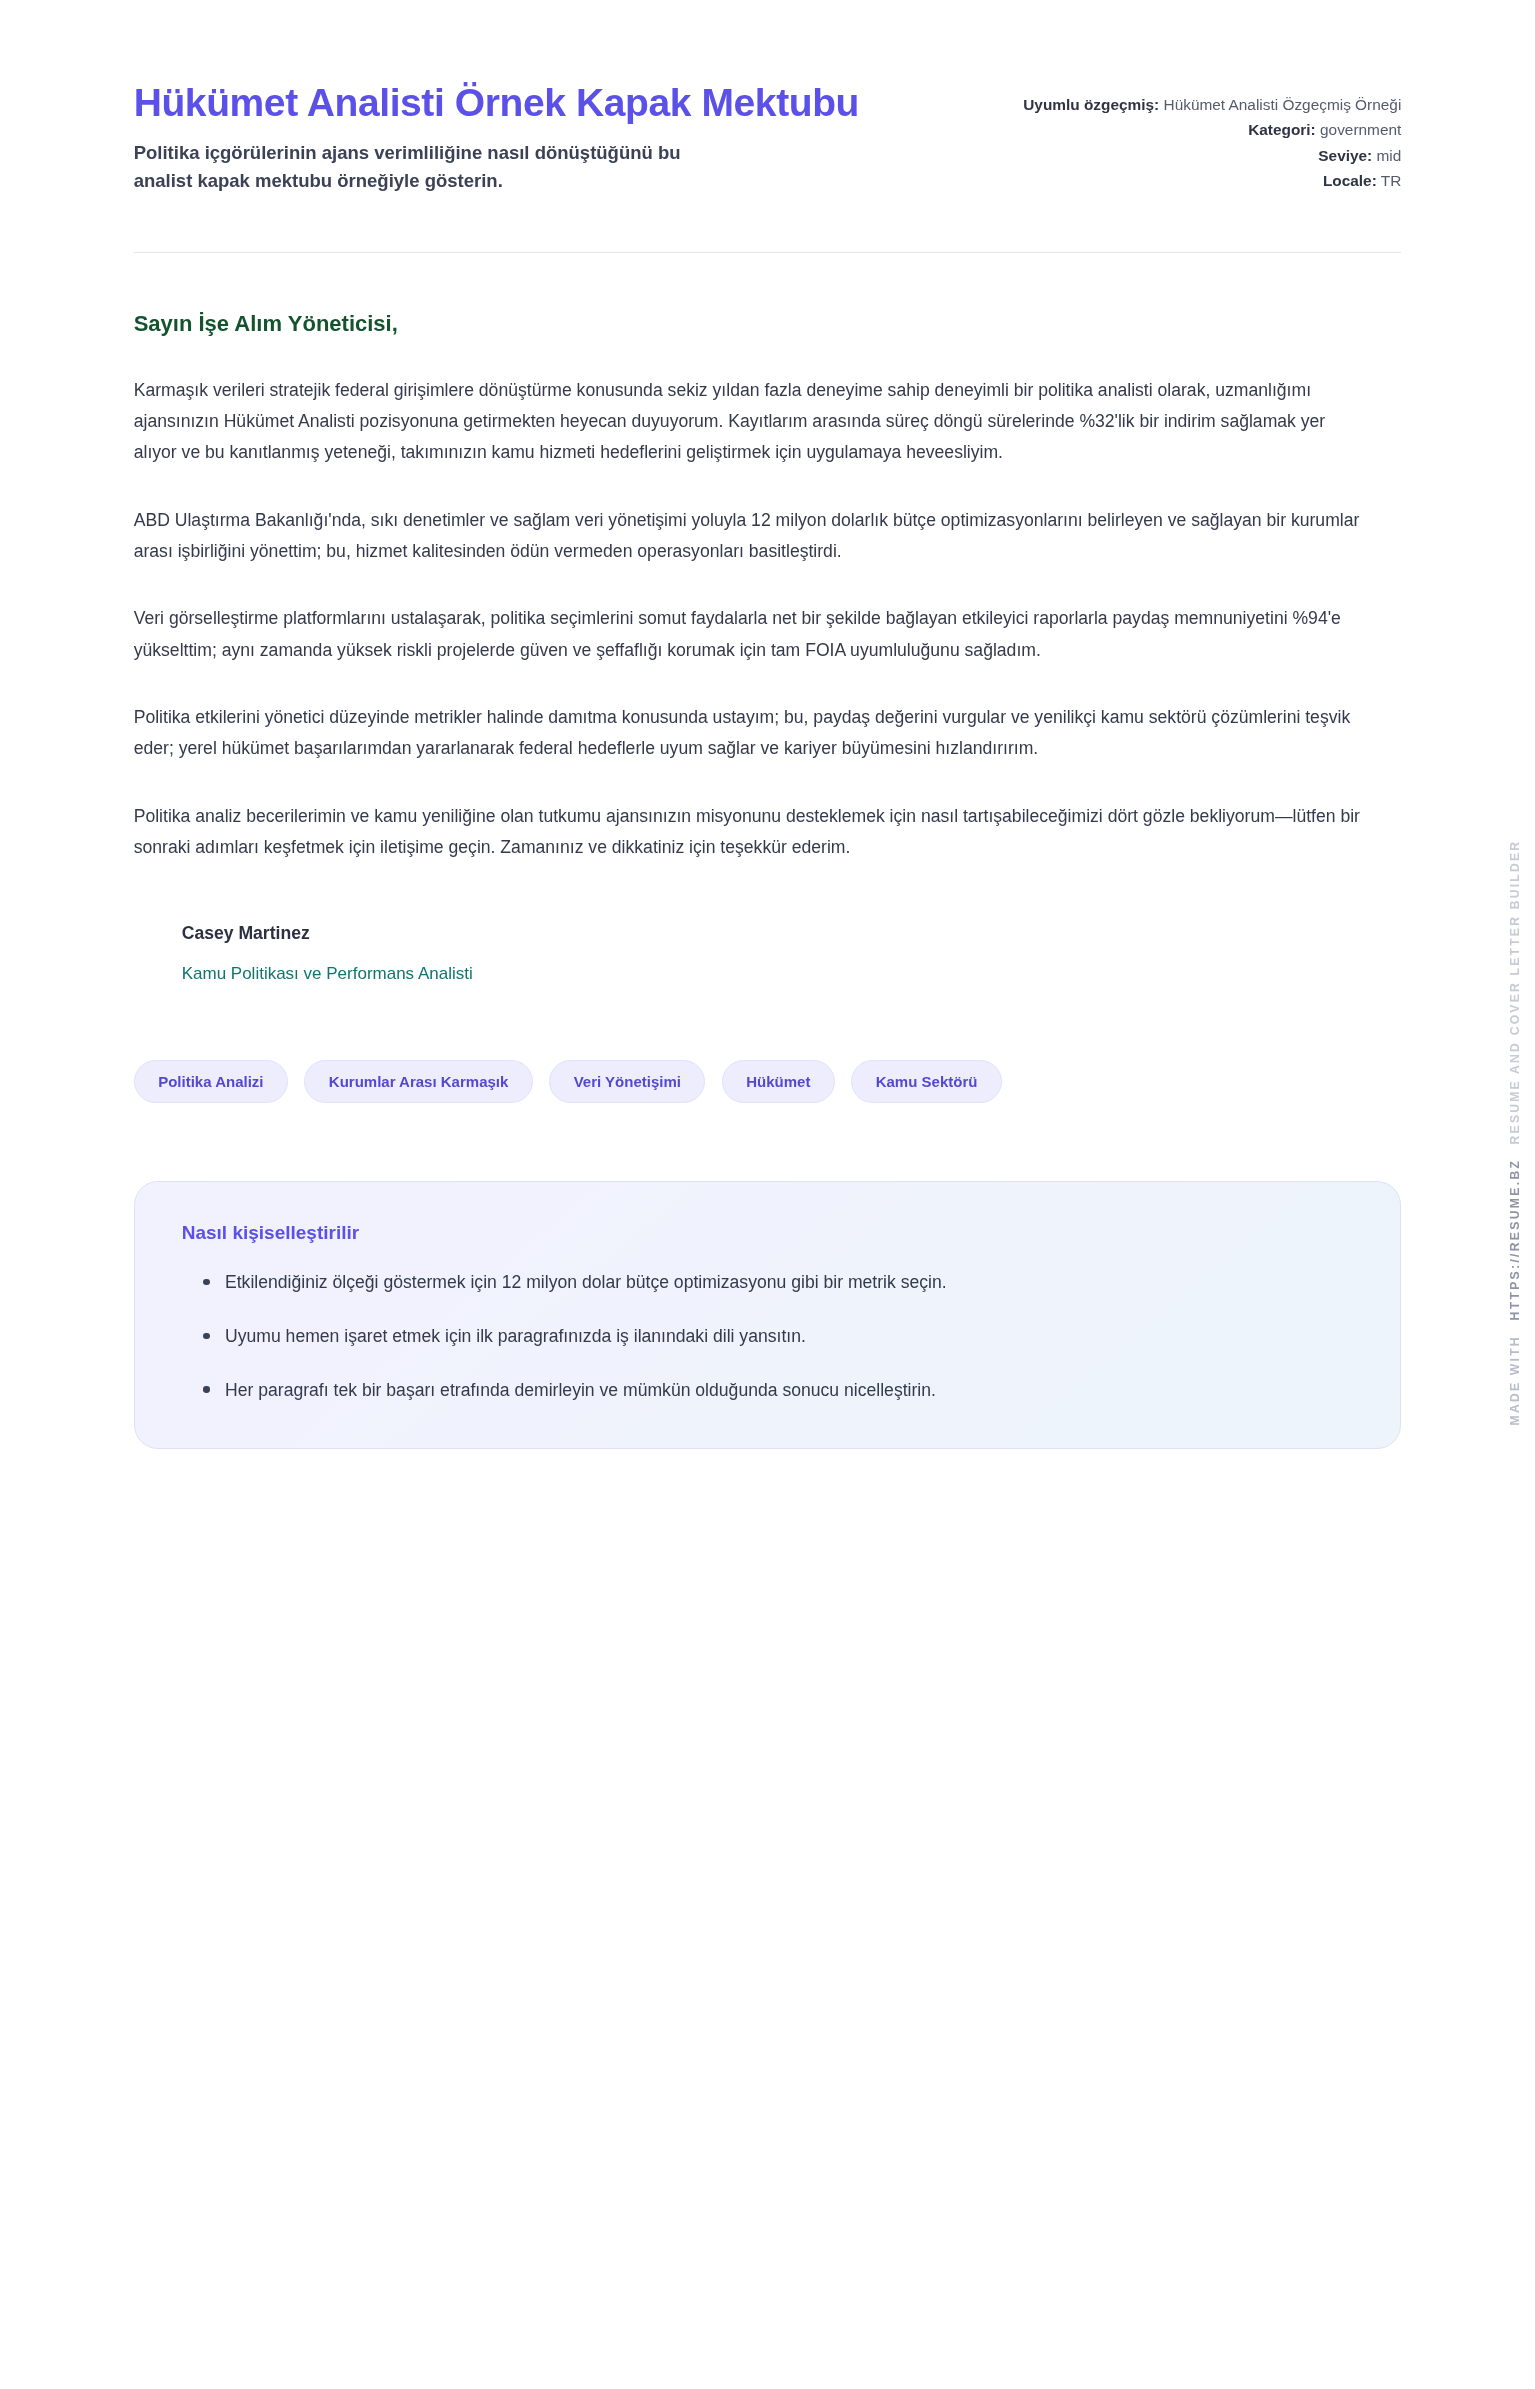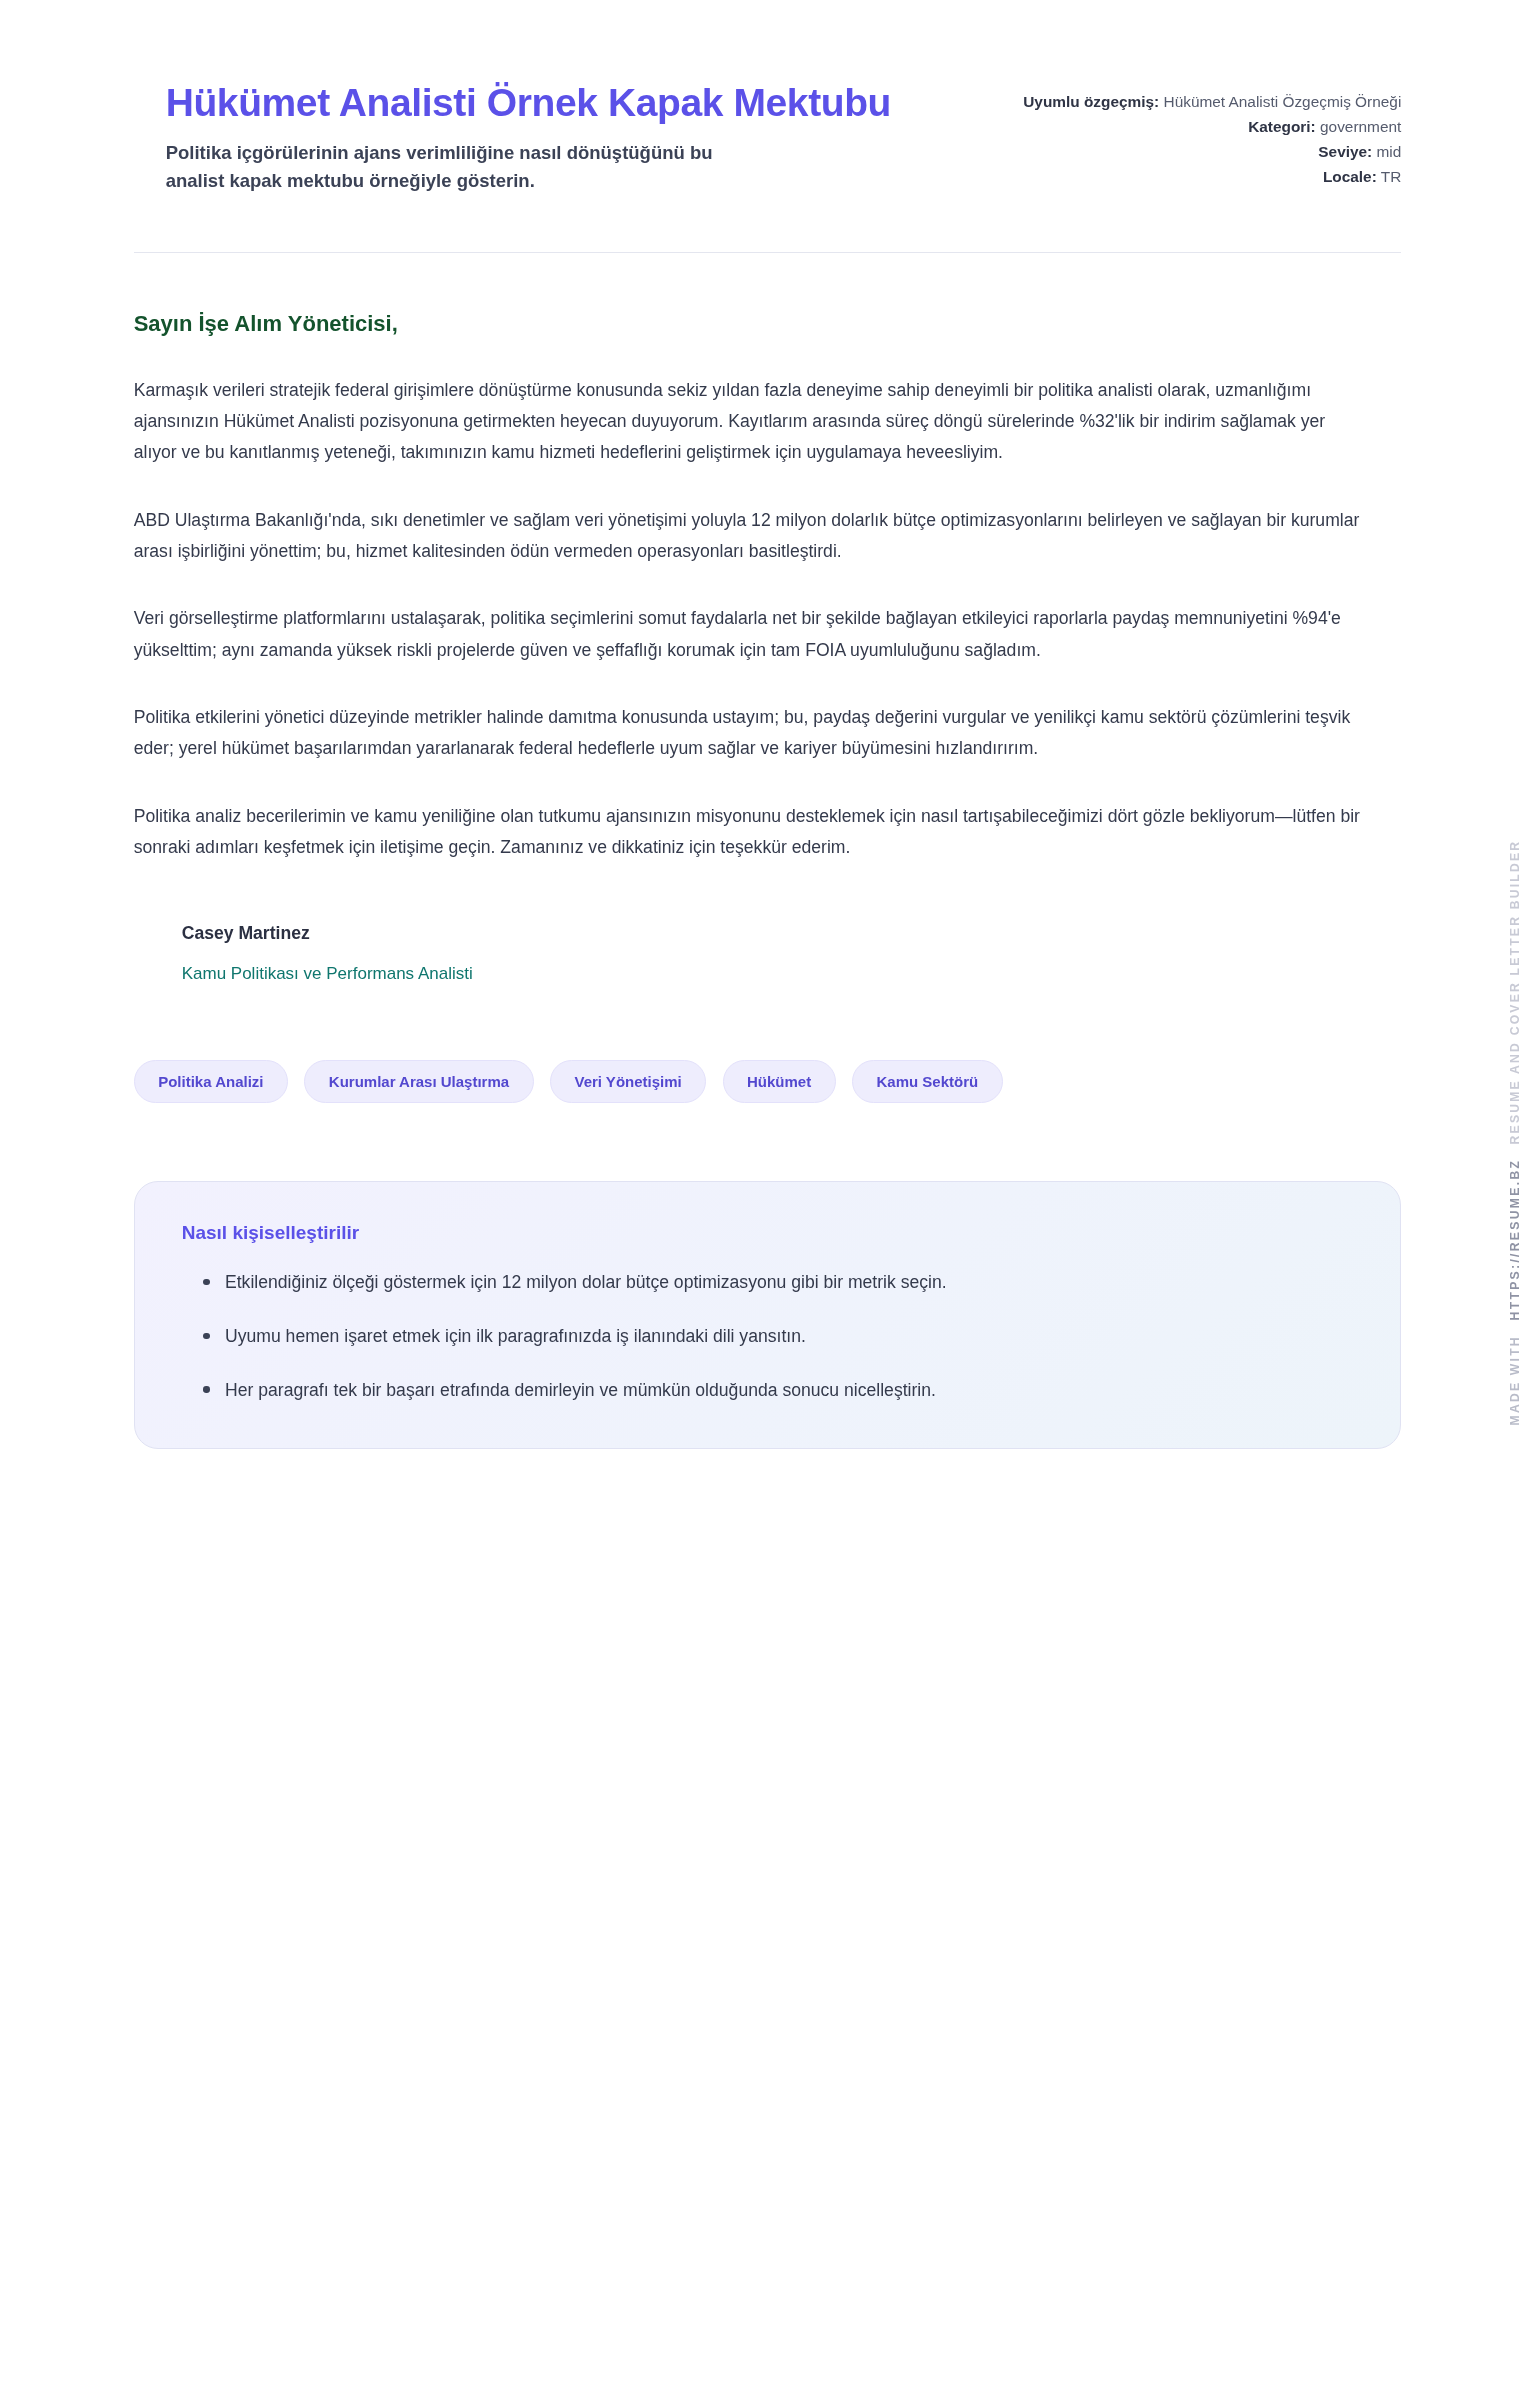--- a/index.html
+++ b/index.html
@@ -23,25 +23,24 @@
   }
   .inner {
     width: 1282px;
     margin: 0 auto;
     position: relative;
   }
 
   
   .header {
     display: flex;
-    align-items: center;
+    align-items: flex-end;
     justify-content: space-between;
     gap: 54px;
     padding: 0 7.2px;
-    margin-left: 32px;
   }
   .header-left { max-width: 795px; }
   h1.doc-title {
     font-size: 39px;
     line-height: 1.22;
     font-weight: bold;
     color: #5b51e8;
     margin: 0 0 12.6px 0;
     letter-spacing: -0.4px;
   }
@@ -221,21 +220,21 @@
       <p class="para">Politika analiz becerilerimin ve kamu yeniliğine olan tutkumu ajansınızın misyonunu desteklemek için nasıl tartışabileceğimizi dört gözle bekliyorum—lütfen bir sonraki adımları keşfetmek için iletişime geçin. Zamanınız ve dikkatiniz için teşekkür ederim.</p>
 
       <div class="sign-block">
         <p class="sign-name">Casey Martinez</p>
         <p class="sign-role">Kamu Politikası ve Performans Analisti</p>
       </div>
     </div>
 
     <div class="tags">
       <span class="tag">Politika Analizi</span>
-      <span class="tag">Kurumlar Arası Ulaştırma</span>
+      <span class="tag">Kurumlar Arası Karmaşık</span>
       <span class="tag">Veri Yönetişimi</span>
       <span class="tag">Hükümet</span>
       <span class="tag">Kamu Sektörü</span>
     </div>
 
     <div class="tip-card">
       <h2 class="tip-title">Nasıl kişiselleştirilir</h2>
       <ul class="tip-list">
         <li>Etkilendiğiniz ölçeği göstermek için 12 milyon dolar bütçe optimizasyonu gibi bir metrik seçin.</li>
         <li>Uyumu hemen işaret etmek için ilk paragrafınızda iş ilanındaki dili yansıtın.</li>

